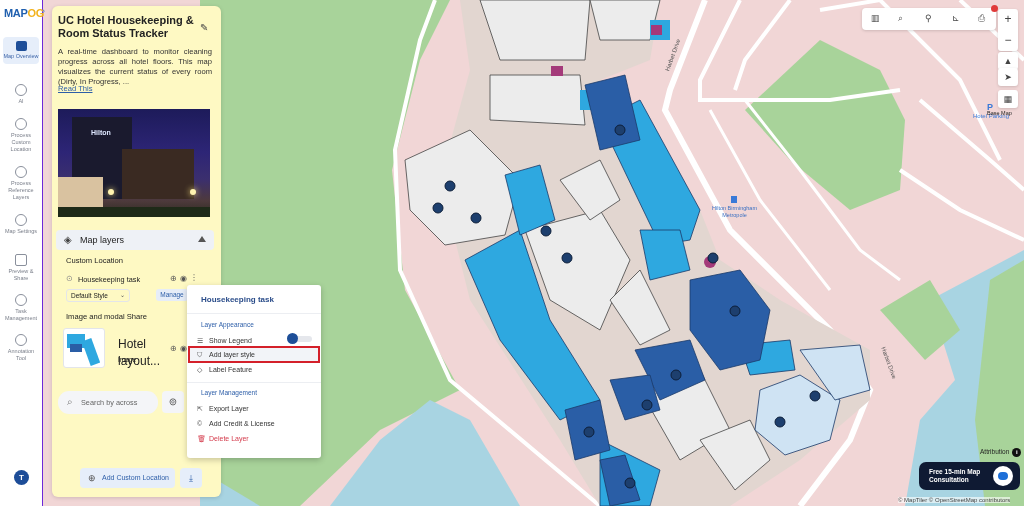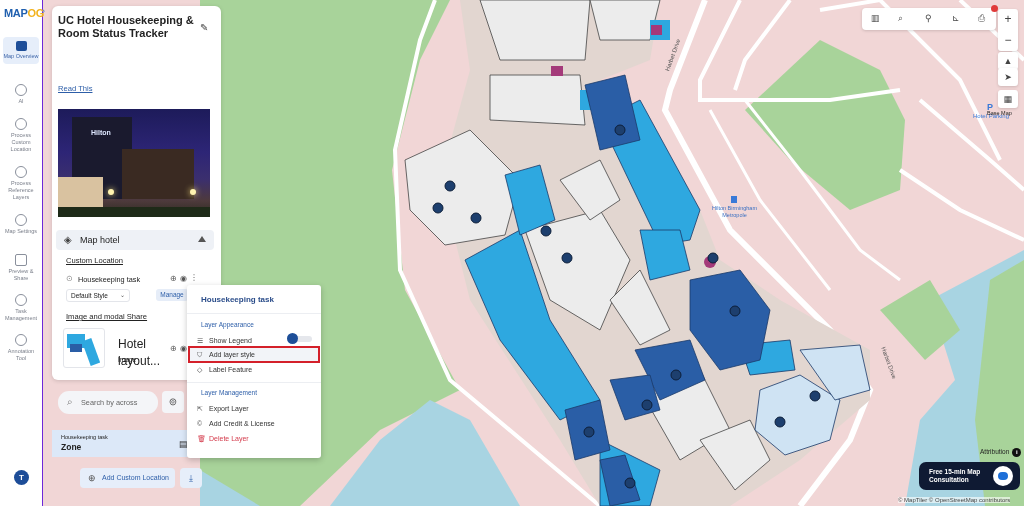--- a/index.html
+++ b/index.html
@@ -12,31 +12,31 @@
 #nav{position:absolute;left:0;top:0;width:43px;height:506px;background:#fff;border-right:1px solid #6d28d9;z-index:5}
 .logo{position:absolute;left:4px;top:7px;font-weight:bold;font-size:11px;color:#1f5fae;letter-spacing:-0.3px}
 .logo .og{color:#f2b21c}
 .collapse{position:absolute;left:42px;top:6px;width:10px;height:12px;font-size:9px;color:#3a6fc2;z-index:6}
 .navitem{position:absolute;left:3px;width:36px;text-align:center;font-size:5.5px;color:#7a7f8a;line-height:7px}
 .navitem .ic{display:block;margin:0 auto 2px;width:12px;height:12px;border:1.2px solid #8a909c;border-radius:50%}
 .navitem.active{background:#e6eefa;border-radius:4px;color:#3c64a8;padding:4px 0}
 .navitem.active .ic{border:none;border-radius:2px;background:#1e4e98;width:11px;height:10px}
 .avatar{position:absolute;left:14px;top:470px;width:15px;height:15px;border-radius:50%;background:#1d4d98;color:#fff;font-size:8px;font-weight:bold;text-align:center;line-height:15px}
 
-#panel{position:absolute;left:52px;top:6px;width:169px;height:374px;background:#ffffff;border-radius:6px;box-shadow:0 1px 4px rgba(0,0,0,.15);z-index:4}
+#panel{position:absolute;left:52px;top:6px;width:169px;height:491px;background:#fef9c3;border-radius:6px;box-shadow:0 1px 4px rgba(0,0,0,.15);z-index:4}
 .ptitle{position:absolute;left:6px;top:8px;width:140px;font-size:11px;font-weight:bold;color:#222;line-height:13px}
 .edit-ic{position:absolute;left:148px;top:16px;width:9px;height:9px;font-size:10px;color:#444}
 .pdesc{position:absolute;left:6px;top:41px;width:154px;font-size:7.6px;color:#333;line-height:10px;text-align:justify}
 .readmore{position:absolute;left:6px;top:78px;font-size:7.6px;color:#2d5ea8;text-decoration:underline}
 .himg{position:absolute;left:6px;top:103px;width:152px;height:108px;overflow:hidden;background:linear-gradient(180deg,#1d1b5a 0%,#2d2576 40%,#3b2f6e 65%,#4e3a3c 85%,#2a2a1e 100%)}
 .layers-hdr{position:absolute;left:4px;top:224px;width:158px;height:20px;background:#eef1f6;border-radius:4px}
 .layers-hdr .lbl{position:absolute;left:24px;top:5px;font-size:9px;color:#222}
 .layers-hdr .st{position:absolute;left:8px;top:4px;font-size:10px;color:#444}
 .layers-hdr .tri{position:absolute;right:8px;top:6px;width:0;height:0;border-left:4px solid transparent;border-right:4px solid transparent;border-bottom:6px solid #555}
-.sec{position:absolute;left:14px;font-size:7.6px;color:#222;text-decoration:underline}
+.sec{position:absolute;left:14px;font-size:7.6px;color:#222;}
 .row{position:absolute;font-size:7.3px;color:#222}
 .pin{position:absolute;font-size:8px;color:#888}
 .select{position:absolute;left:14px;top:283px;width:64px;height:13px;border:1px solid #e3e5ea;border-radius:3px;font-size:6.5px;color:#222;padding:2px 4px}
 .select .chev{position:absolute;right:4px;top:1px;font-size:6px;color:#555}
 .manage{position:absolute;left:104px;top:283px;width:32px;height:12px;background:#e6edf8;border-radius:3px;font-size:6.5px;color:#2d5ea8;text-align:center;line-height:12px}
 .minic{position:absolute;font-size:8px;color:#555}
 .thumb{position:absolute;left:11px;top:322px;width:42px;height:40px;border:1px solid #e3e5ea;border-radius:3px;background:#fff;overflow:hidden}
 .search{position:absolute;left:6px;top:385px;width:100px;height:23px;border-radius:11px;background:#f4f5f8}
 .search .mag{position:absolute;left:9px;top:5px;font-size:10px;color:#777}
 .search .ph{position:absolute;left:23px;top:7px;font-size:7.3px;color:#666}
@@ -180,34 +180,35 @@
     <div class="navitem" style="top:254px"><span class="ic" style="border-radius:2px"></span><span>Preview &amp; Share</span></div>
     <div class="navitem" style="top:294px"><span class="ic"></span><span>Task Management</span></div>
     <div class="navitem" style="top:334px"><span class="ic"></span><span>Annotation Tool</span></div>
     <div class="avatar">T</div>
   </div>
   <div class="collapse">›</div>
 
   <div id="panel">
     <div class="ptitle">UC Hotel Housekeeping &amp; Room Status Tracker</div>
     <div class="edit-ic">✎</div>
+    <div class="pdesc">A real-time dashboard to monitor cleaning progress across all hotel floors. This map visualizes the current status of every room (Dirty, In Progress, ...</div>
     <div class="readmore">Read This</div>
     <div class="himg">
       <div style="position:absolute;left:14px;top:8px;width:60px;height:82px;background:#1a1a2e"></div>
       <div style="position:absolute;left:64px;top:40px;width:72px;height:50px;background:#3a2a22"></div>
       <div style="position:absolute;left:33px;top:20px;font-size:7px;font-weight:bold;color:#dfe8ff">Hilton</div>
       <div style="position:absolute;left:0;top:68px;width:45px;height:30px;background:#d9c2a0"></div>
       <div style="position:absolute;left:50px;top:80px;width:6px;height:6px;border-radius:50%;background:#fff3b0;box-shadow:0 0 6px #ffe680"></div>
       <div style="position:absolute;left:132px;top:80px;width:6px;height:6px;border-radius:50%;background:#fff3b0;box-shadow:0 0 6px #ffe680"></div>
       <div style="position:absolute;left:0;top:98px;width:152px;height:10px;background:#1e2a18"></div>
     </div>
 
     <div class="layers-hdr">
       <span class="st">◈</span>
-      <span class="lbl">Map hotel</span>
+      <span class="lbl">Map layers</span>
       <span class="tri"></span>
     </div>
 
     <div class="sec" style="top:250px">Custom Location</div>
     <span class="pin" style="left:14px;top:268px">⊙</span>
     <div class="row" style="left:26px;top:269px">Housekeeping task</div>
     <span class="minic" style="left:118px;top:268px">⊕</span>
     <span class="minic" style="left:128px;top:268px">◉</span>
     <span class="minic" style="left:138px;top:267px">⋮</span>
     <div class="select"><span>Default Style</span><span class="chev">⌄</span></div>
@@ -223,25 +224,20 @@
     <div class="row" style="left:66px;top:350px;font-size:6.5px">Image</div>
     <span class="minic" style="left:118px;top:338px">⊕</span>
     <span class="minic" style="left:128px;top:338px">◉</span>
 
     <div class="search">
       <span class="mag">⌕</span>
       <span class="ph">Search by across</span>
     </div>
     <div class="pinbtn">⊚</div>
 
-    <div class="zone">
-      <div class="t1">Housekeeping task</div>
-      <div class="t2">Zone</div>
-      <div class="ic">▤</div>
-    </div>
 
     <div class="addloc">
       <span class="p">⊕</span>
       <span>Add Custom Location</span>
     </div>
     <div class="dlbtn">⤓</div>
   </div>
 
   <div id="ctx">
     <div class="title">Housekeeping task</div>

